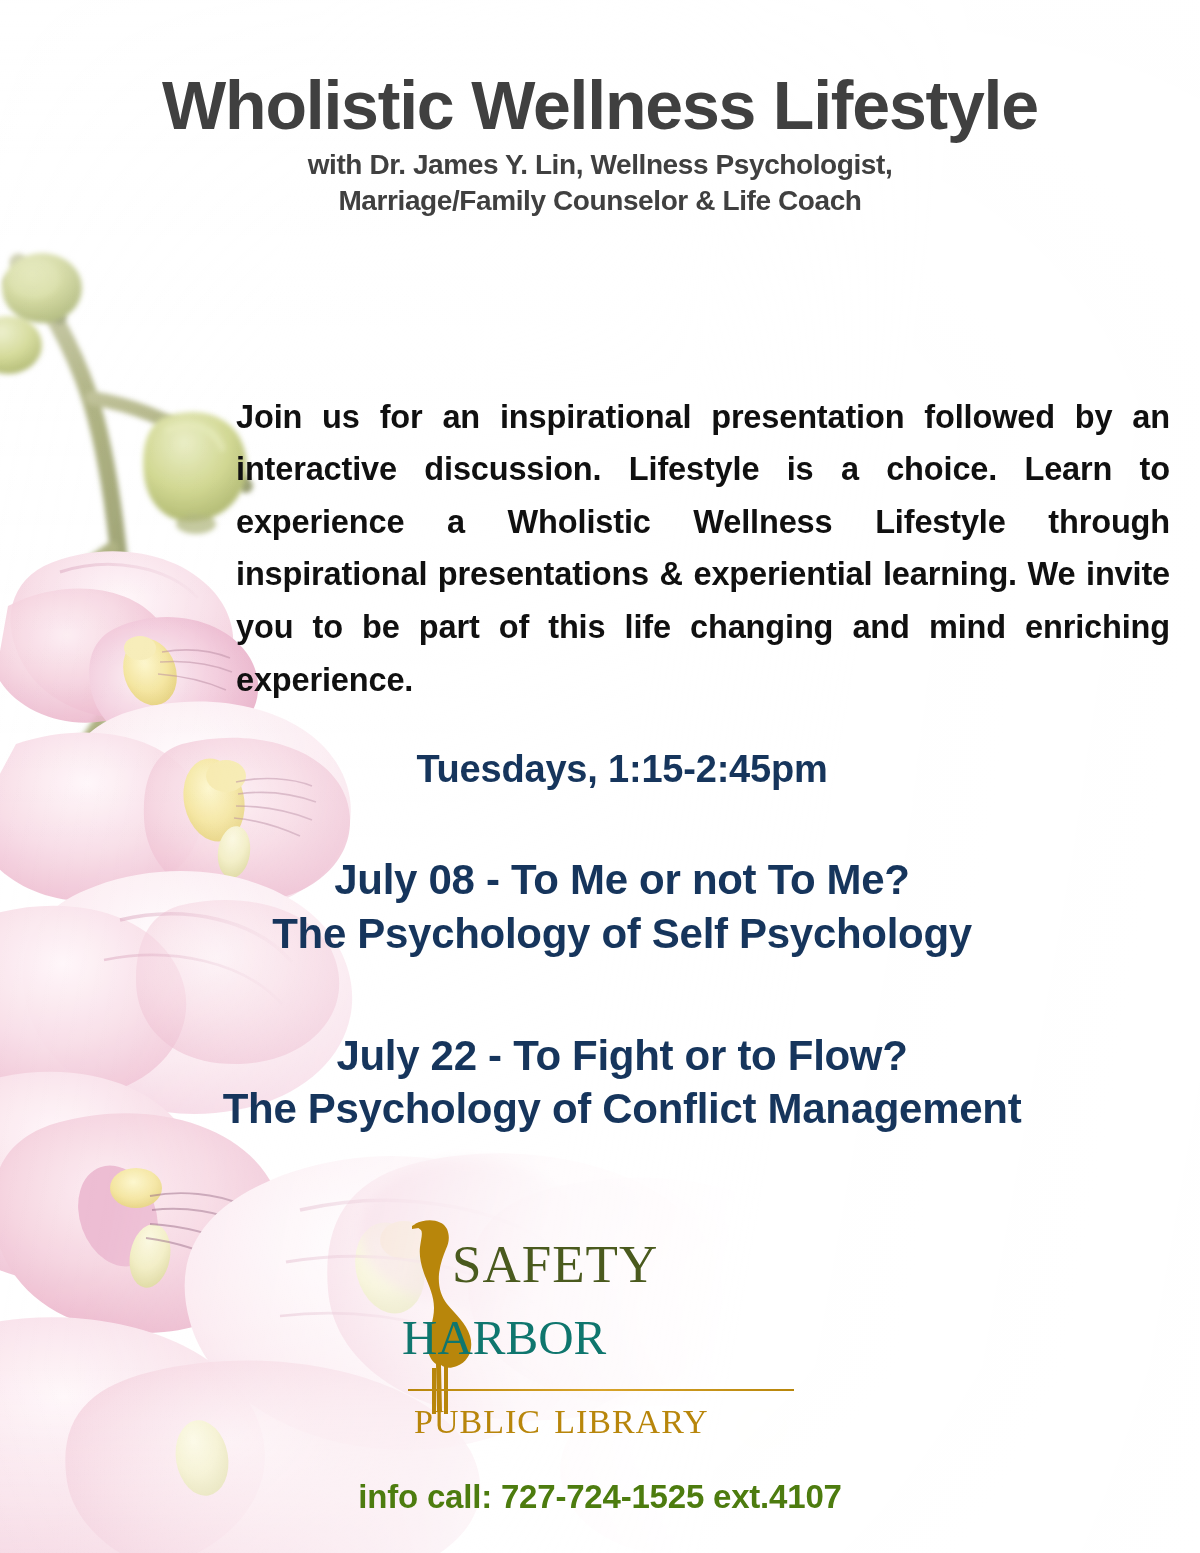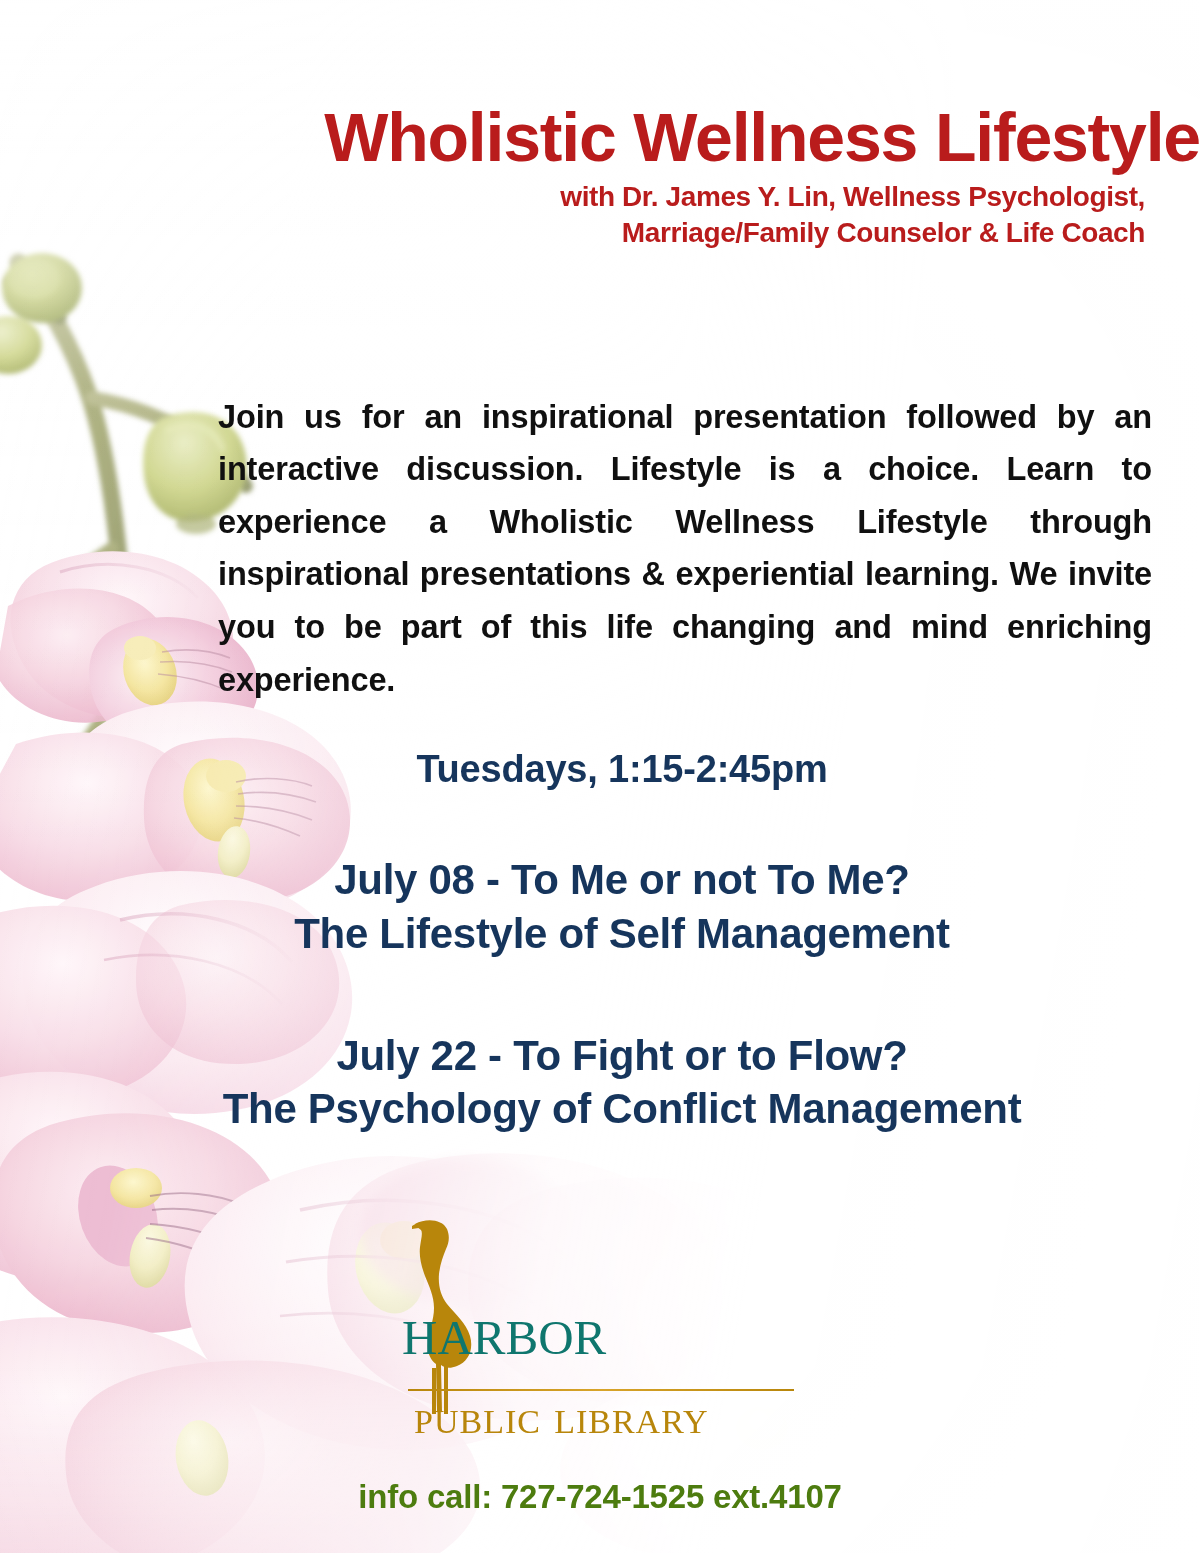--- a/index.html
+++ b/index.html
@@ -57,44 +57,43 @@
     position: absolute;
     inset: 0;
     z-index: 5;
   }
 
   .title-block {
     position: absolute;
     left: 0;
     right: 0;
     top: 70px;
-    text-align: right;
-    color: #b91c1c;
-    margin-top: 32px;
+    text-align: center;
+    color: #404040;
   }
   .flyer-title {
     font-size: 68px;
     font-weight: bold;
     letter-spacing: -1.2px;
     line-height: 1.04;
     margin: 0;
     white-space: nowrap;
   }
   .flyer-subtitle {
     font-size: 28px;
     font-weight: bold;
     line-height: 1.28;
     margin: 6px auto 0 auto;
     width: 1090px;
     letter-spacing: -0.4px;
   }
 
   .body-paragraph {
     position: absolute;
-    left: 218px;
+    left: 236px;
     top: 358px;
     width: 934px;
     font-size: 32.5px;
     font-weight: bold;
     line-height: 1.62;
     color: #101010;
     text-align: justify;
     text-justify: inter-word;
     letter-spacing: -0.15px;
   }
@@ -399,21 +398,21 @@
       </div>
     </div>
 
     <p class="body-paragraph">Join us for an inspirational presentation followed by an interactive discussion. Lifestyle is a choice. Learn to experience a Wholistic Wellness Lifestyle through inspirational presentations &amp; experiential learning. We invite you to be part of this life changing and mind enriching experience.</p>
 
     <div class="schedule">
       <p class="schedule-time">Tuesdays, 1:15-2:45pm</p>
 
       <div class="session session-1">
         <span class="session-title">July 08 - To Me or not To Me?</span>
-        <span class="session-sub">The Lifestyle of Self Management</span>
+        <span class="session-sub">The Psychology of Self Psychology</span>
       </div>
 
       <div class="session session-2">
         <span class="session-title">July 22 - To Fight or to Flow?</span>
         <span class="session-sub">The Psychology of Conflict Management</span>
       </div>
     </div>
 
     <div class="logo">
       <svg class="logo-heron" viewBox="0 0 76 200" aria-hidden="true">
@@ -425,20 +424,21 @@
                  C 18 144, 15 136, 16 127
                  C 17 114, 22 104, 22 92
                  C 22 80, 17 70, 13 60
                  C 9 49, 7 40, 8 31
                  C 9 23, 11 17, 9 14
                  C 7 12, 4 11, 3 8 Z"></path>
         <path fill="#b8860b" d="M2 7 C -6 5, -14 7, -18 10 L -18 13 C -12 12, -5 11, 2 12 Z" transform="translate(18 0)"></path>
         <rect x="32" y="150" width="4" height="48" fill="#b8860b"></rect>
         <rect x="20" y="152" width="4" height="46" fill="#b8860b"></rect>
       </svg>
+      <div class="logo-word-safety">Safety</div>
       <div class="logo-word-harbor">Harbor</div>
       <div class="logo-rule"></div>
       <div class="logo-word-public">Public Library</div>
     </div>
 
     <div class="info-call">info call: 727-724-1525 ext.4107</div>
 
   </div>
 </div>
 

